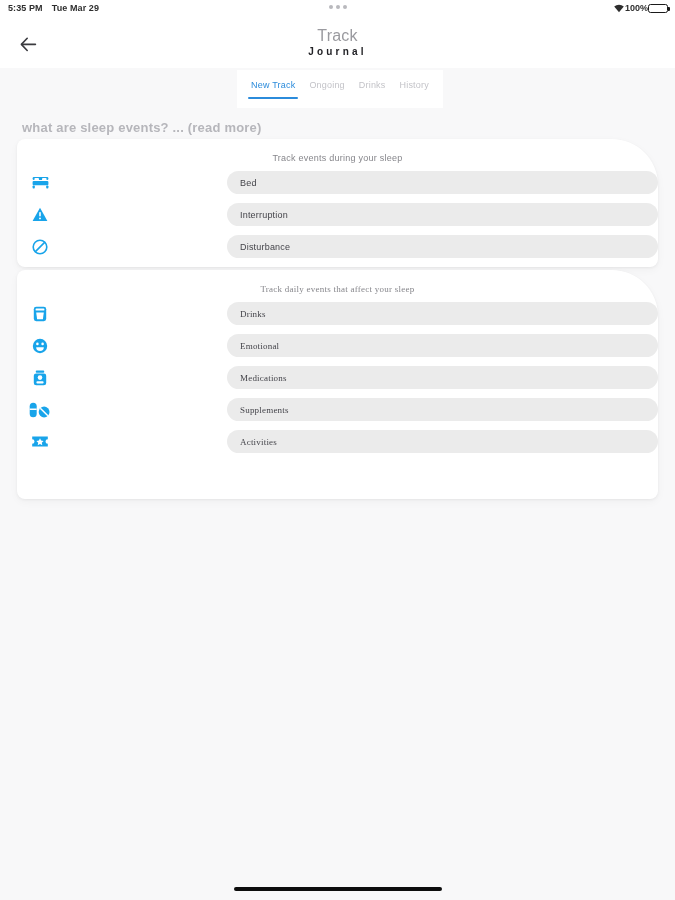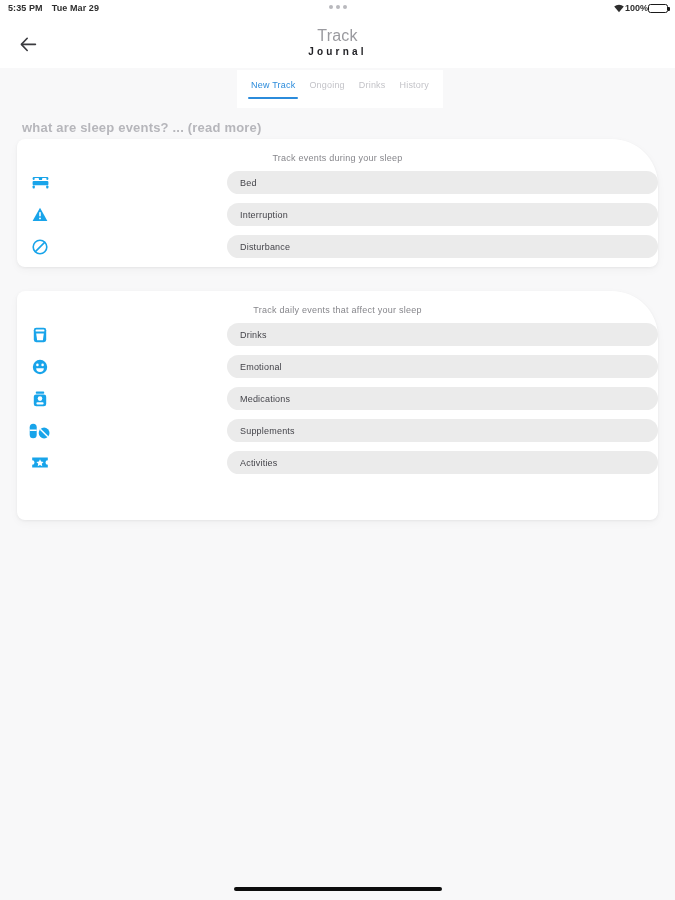--- a/index.html
+++ b/index.html
@@ -107,21 +107,21 @@
   }
 
   
   .card {
     position: absolute;
     background: #ffffff;
     border-radius: 8px 46px 8px 8px;
     box-shadow: 0 1px 3px rgba(0,0,0,0.055), 0 3px 10px rgba(0,0,0,0.035);
   }
   #card-sleep  { left: 17px; top: 139px; width: 641px; height: 128px; }
-  #card-daily  { left: 17px; top: 291px; width: 641px; height: 229px; }
+  #card-daily  { left: 17px; top: 270px; width: 641px; height: 229px; font-family: Liberation Serif, serif; }
 
   .card-title {
     text-align: center;
     font-size: 9px; color: #86868b;
     letter-spacing: .25px;
     padding-top: 14px;
   }
   .rows { padding: 6px 0 0 0; }
   .row {
     display: flex; align-items: center;

